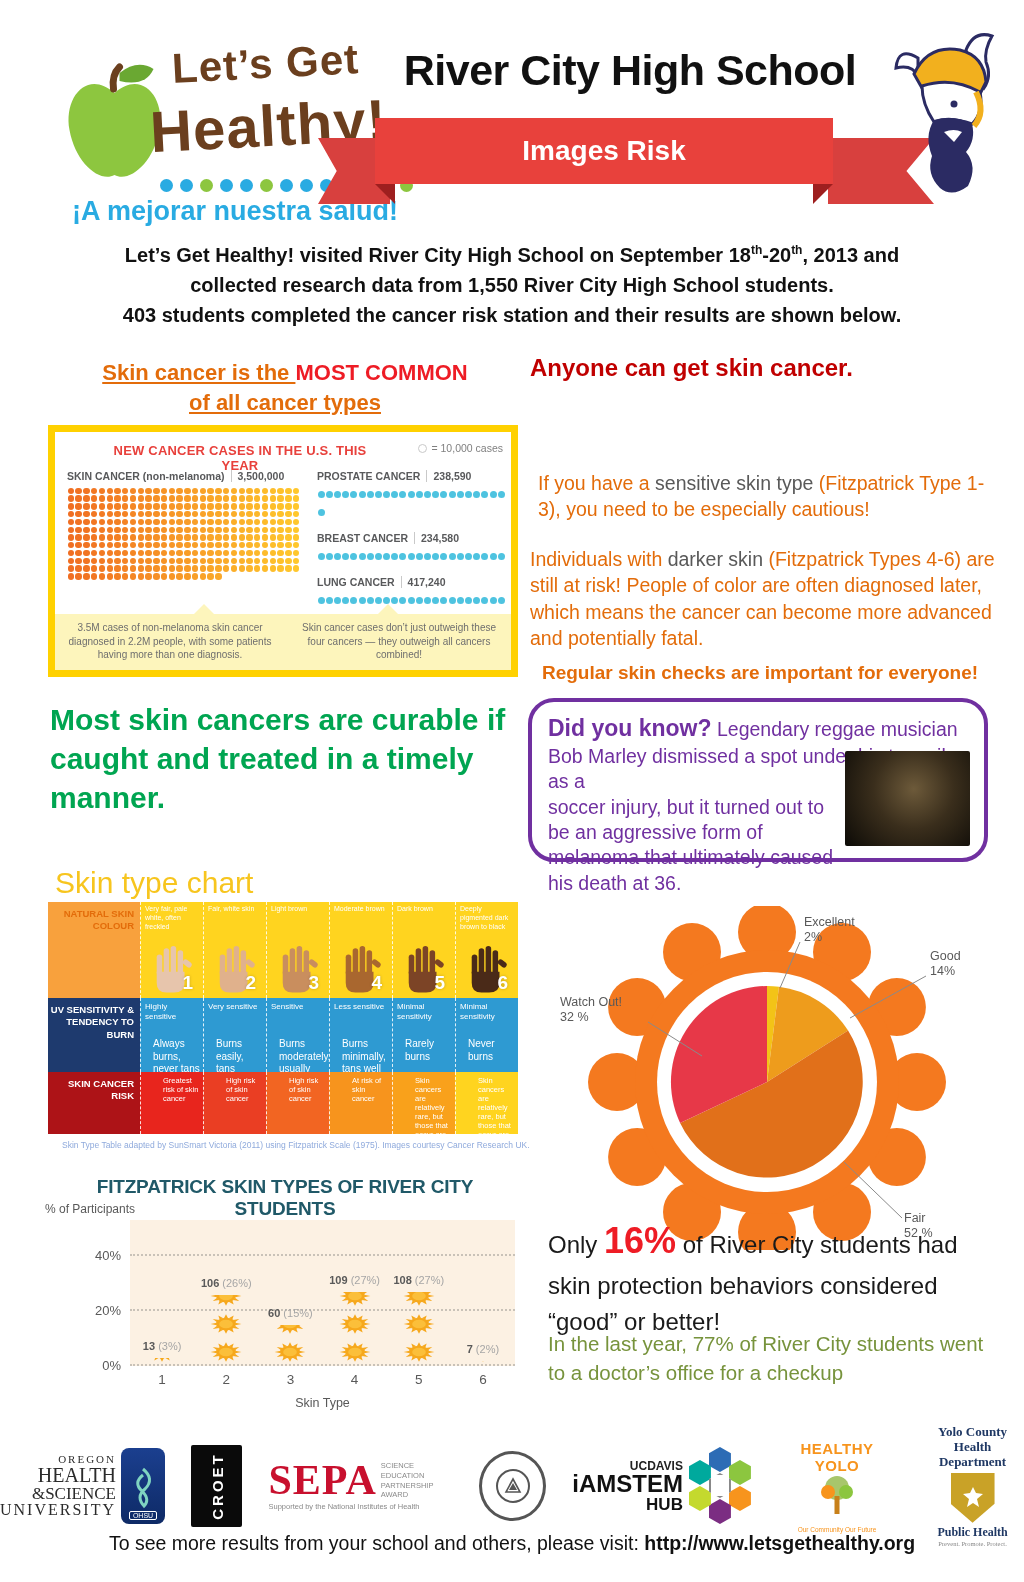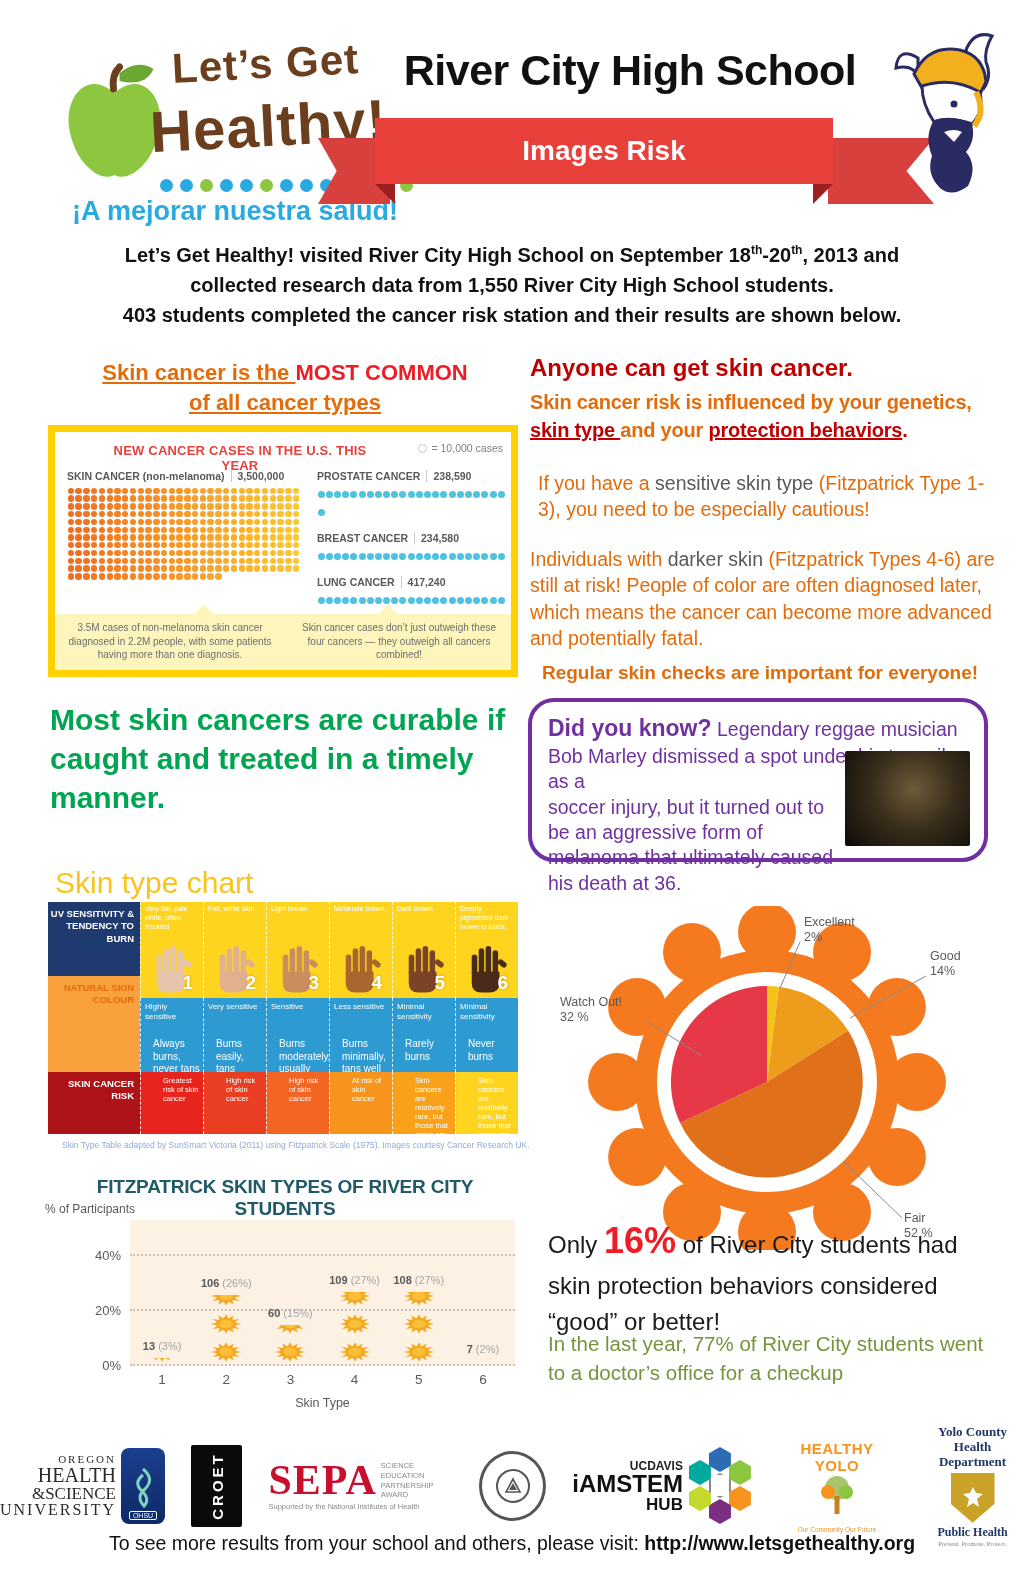--- a/index.html
+++ b/index.html
@@ -569,22 +569,22 @@
       </div>
     </div>
   </div>
 
   <div class="abs green-statement" style="left:50px;top:700px;width:475px;">Most skin cancers are curable if caught and treated in a timely manner.</div>
 
   <div class="abs skinchart-title" style="left:55px;top:866px;">Skin type chart</div>
 
   <div class="abs skin-table" style="left:48px;top:902px;width:470px;">
     <div class="skin-hcol">
+      <div class="skin-hcell r1" style="background:#F8A13D;color:#E36C0A;">NATURAL SKIN COLOUR</div>
       <div class="skin-hcell r2" style="background:#1E3A6E;color:#fff;">UV SENSITIVITY &amp; TENDENCY TO BURN</div>
-      <div class="skin-hcell r1" style="background:#F8A13D;color:#E36C0A;">NATURAL SKIN COLOUR</div>
       <div class="skin-hcell r3" style="background:#AD1317;color:#fff;">SKIN CANCER RISK</div>
     </div>
     <div style="display:flex;">
         <div class="skin-col">
           <div class="cell r1">
          <div class="skin-lbl">Very fair, pale white, often freckled</div>
          <div class="hand-wrap"><svg viewBox="0 0 60 72" width="42" height="50">
                 <g fill="#E7C5AC">
     <rect x="8" y="15" width="8" height="30" rx="4"></rect>
                   <rect x="18" y="6" width="8" height="39" rx="4"></rect>
@@ -850,21 +850,20 @@
         <div class="xtick" style="left: 161.3px; top: 172px;">2</div>
         <div class="xtick" style="left: 225.4px; top: 172px;">3</div>
         <div class="xtick" style="left: 289.6px; top: 172px;">4</div>
         <div class="xtick" style="left: 353.8px; top: 172px;">5</div>
         <div class="xtick" style="left: 417.9px; top: 172px;">6</div>
       </div>
     <div class="xlab abs" style="left:85px;top:196px;width:385px;">Skin Type</div>
   </div>
 
   <div class="abs anyone" style="left:530px;top:354px;width:460px;">Anyone can get skin cancer.</div>
-  <div class="abs influence" style="left:530px;top:388px;width:465px;"><span>Skin cancer risk is influenced by your genetics, </span><span class="c-darkred u">skin type </span><span>and your </span><span class="c-darkred u">protection behaviors</span><span class="c-darkred">.</span></div>
   <div class="abs rpara" style="left:530px;top:470px;width:462px;margin-left:8px;"><span>If you have a </span><span class="c-gray">sensitive skin type </span><span>(Fitzpatrick Type 1-3), you need to be especially cautious!</span></div>
   <div class="abs rpara" style="left:530px;top:546px;width:468px;"><span>Individuals with </span><span class="c-gray">darker skin </span><span>(Fitzpatrick Types 4-6) are still at risk!  People of color are often diagnosed later, which means the cancer can become more advanced and potentially fatal.</span></div>
   <div class="abs regular" style="left:530px;top:662px;width:460px;">Regular skin checks are important for everyone!</div>
 
   <div class="abs dyk-box" style="left:528px;top:698px;width:460px;height:164px;">
     <div class="dyk"><span class="dyk-title">Did you know?</span><span>  Legendary reggae musician Bob Marley dismissed a spot under his toenail as a</span></div>
     <div class="dyk" style="width:300px;">soccer injury, but it turned out to be an aggressive form of melanoma that ultimately caused his death at 36.</div>
     <div class="marley"></div>
   </div>
 

